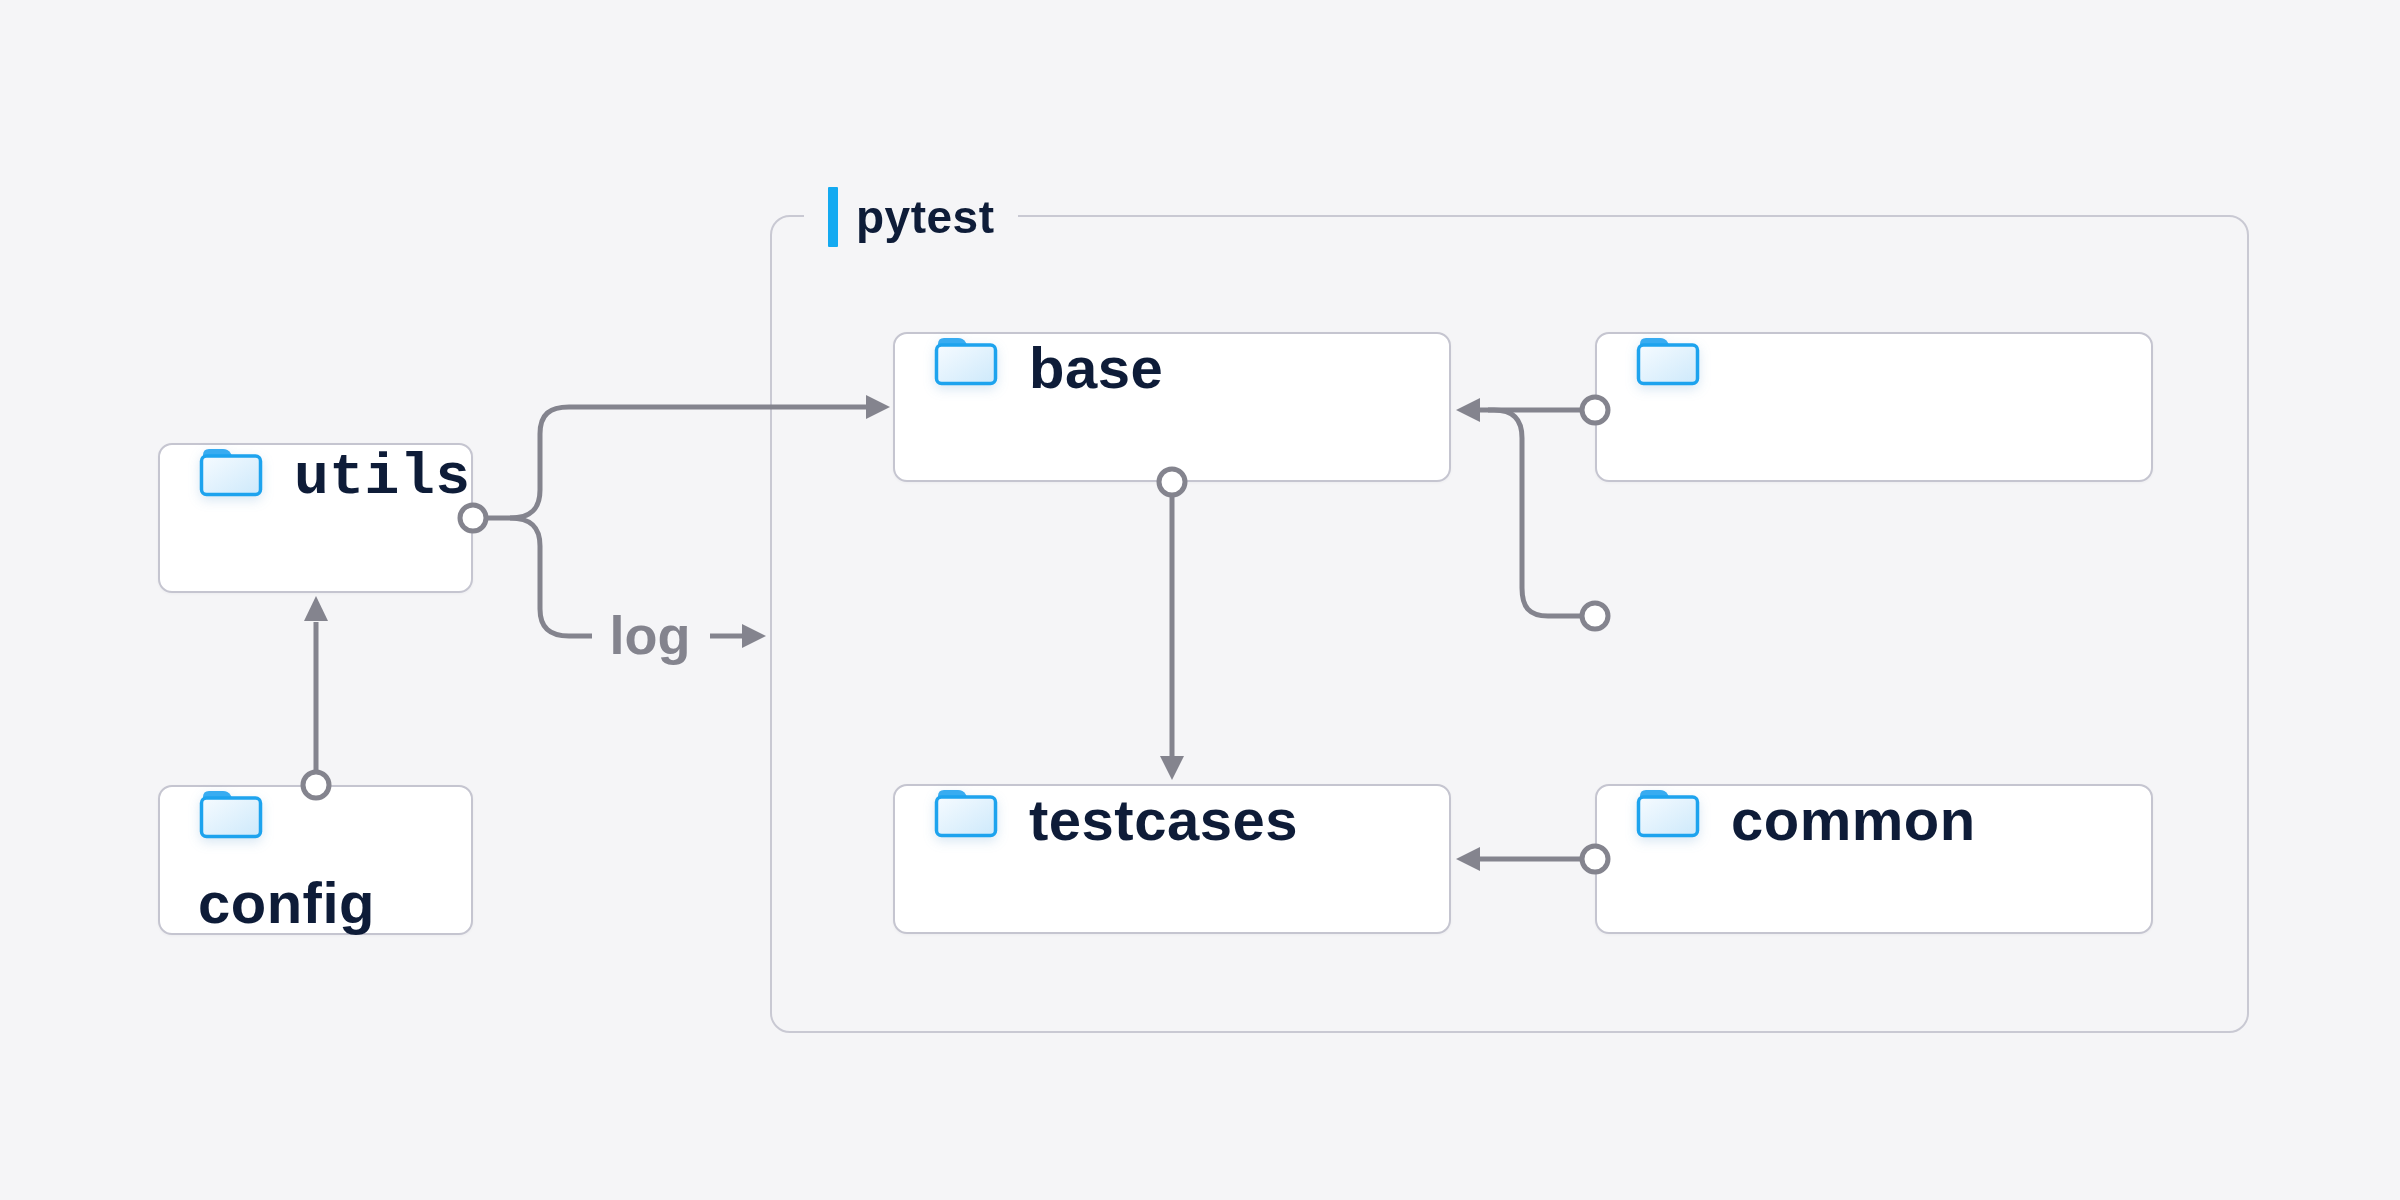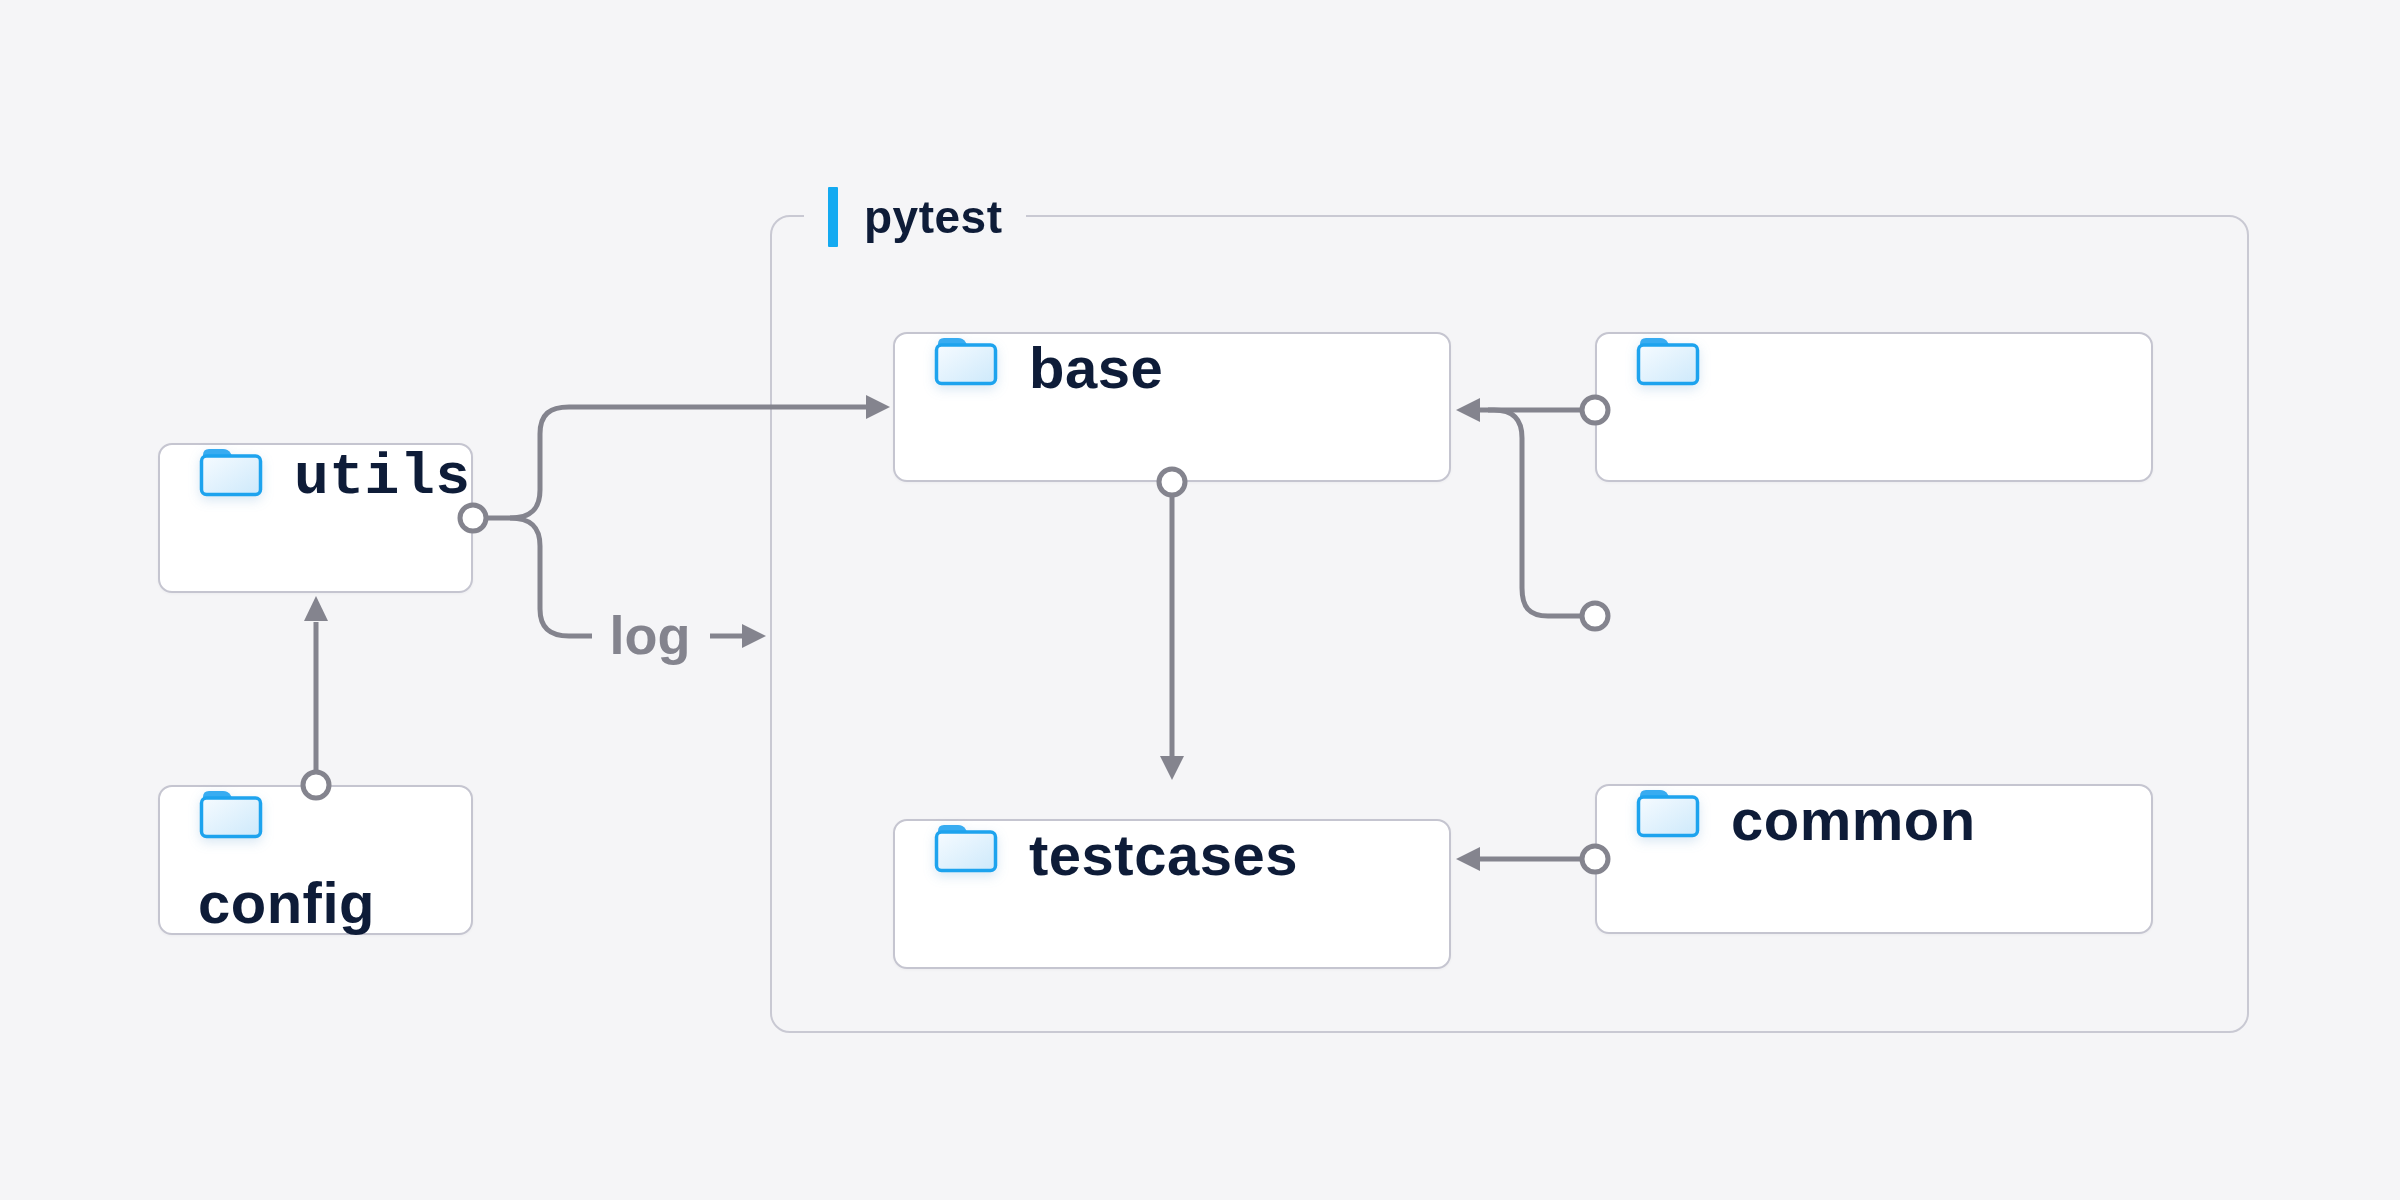--- a/index.html
+++ b/index.html
@@ -20,21 +20,21 @@
     border-radius:20px;
     z-index:1;
   }
   .group-label{
     position:absolute;
     left:32px;top:-32px;
     height:64px;
     display:flex;align-items:center;
     background:#f5f5f7;
     padding:0 24px;
-    gap:26px;
+    gap:18px;
     z-index:2;
   }
   .accent-bar{
     width:10px;height:60px;
     background:#14aaf1;
     border-radius:1px;
     flex:none;
   }
   .group-label .txt{
     font-size:46px;font-weight:700;color:#0e1c38;letter-spacing:.5px;
@@ -56,21 +56,21 @@
   .node .lbl{
     font-size:58px;font-weight:700;color:#0e1c38;letter-spacing:.5px;
   }
   .folder{flex:none;filter:drop-shadow(0 4px 6px rgba(40,120,190,.18));}
 
   #node-utils    {left:158px; top:443px; width:315px;font-family:Liberation Mono, monospace;}
   #node-config   {left:158px; top:785px; width:315px;flex-direction:column;}
   #node-base     {left:893px; top:332px; width:558px;}
   #node-pymilvus {left:1595px;top:332px; width:558px;}
   #node-check    {left:1595px;top:540px; width:558px;}
-  #node-testcases{left:893px; top:784px; width:558px;margin-top:35px;}
+  #node-testcases{left:893px; top:784px; width:558px;}
   #node-common   {left:1595px;top:784px; width:558px;}
 
   
   #edges{
     position:absolute;inset:0;
     z-index:3;
     pointer-events:none;
   }
   .edge{stroke:#84848e;stroke-width:5;fill:none;}
   .head{fill:#84848e;stroke:none;}

